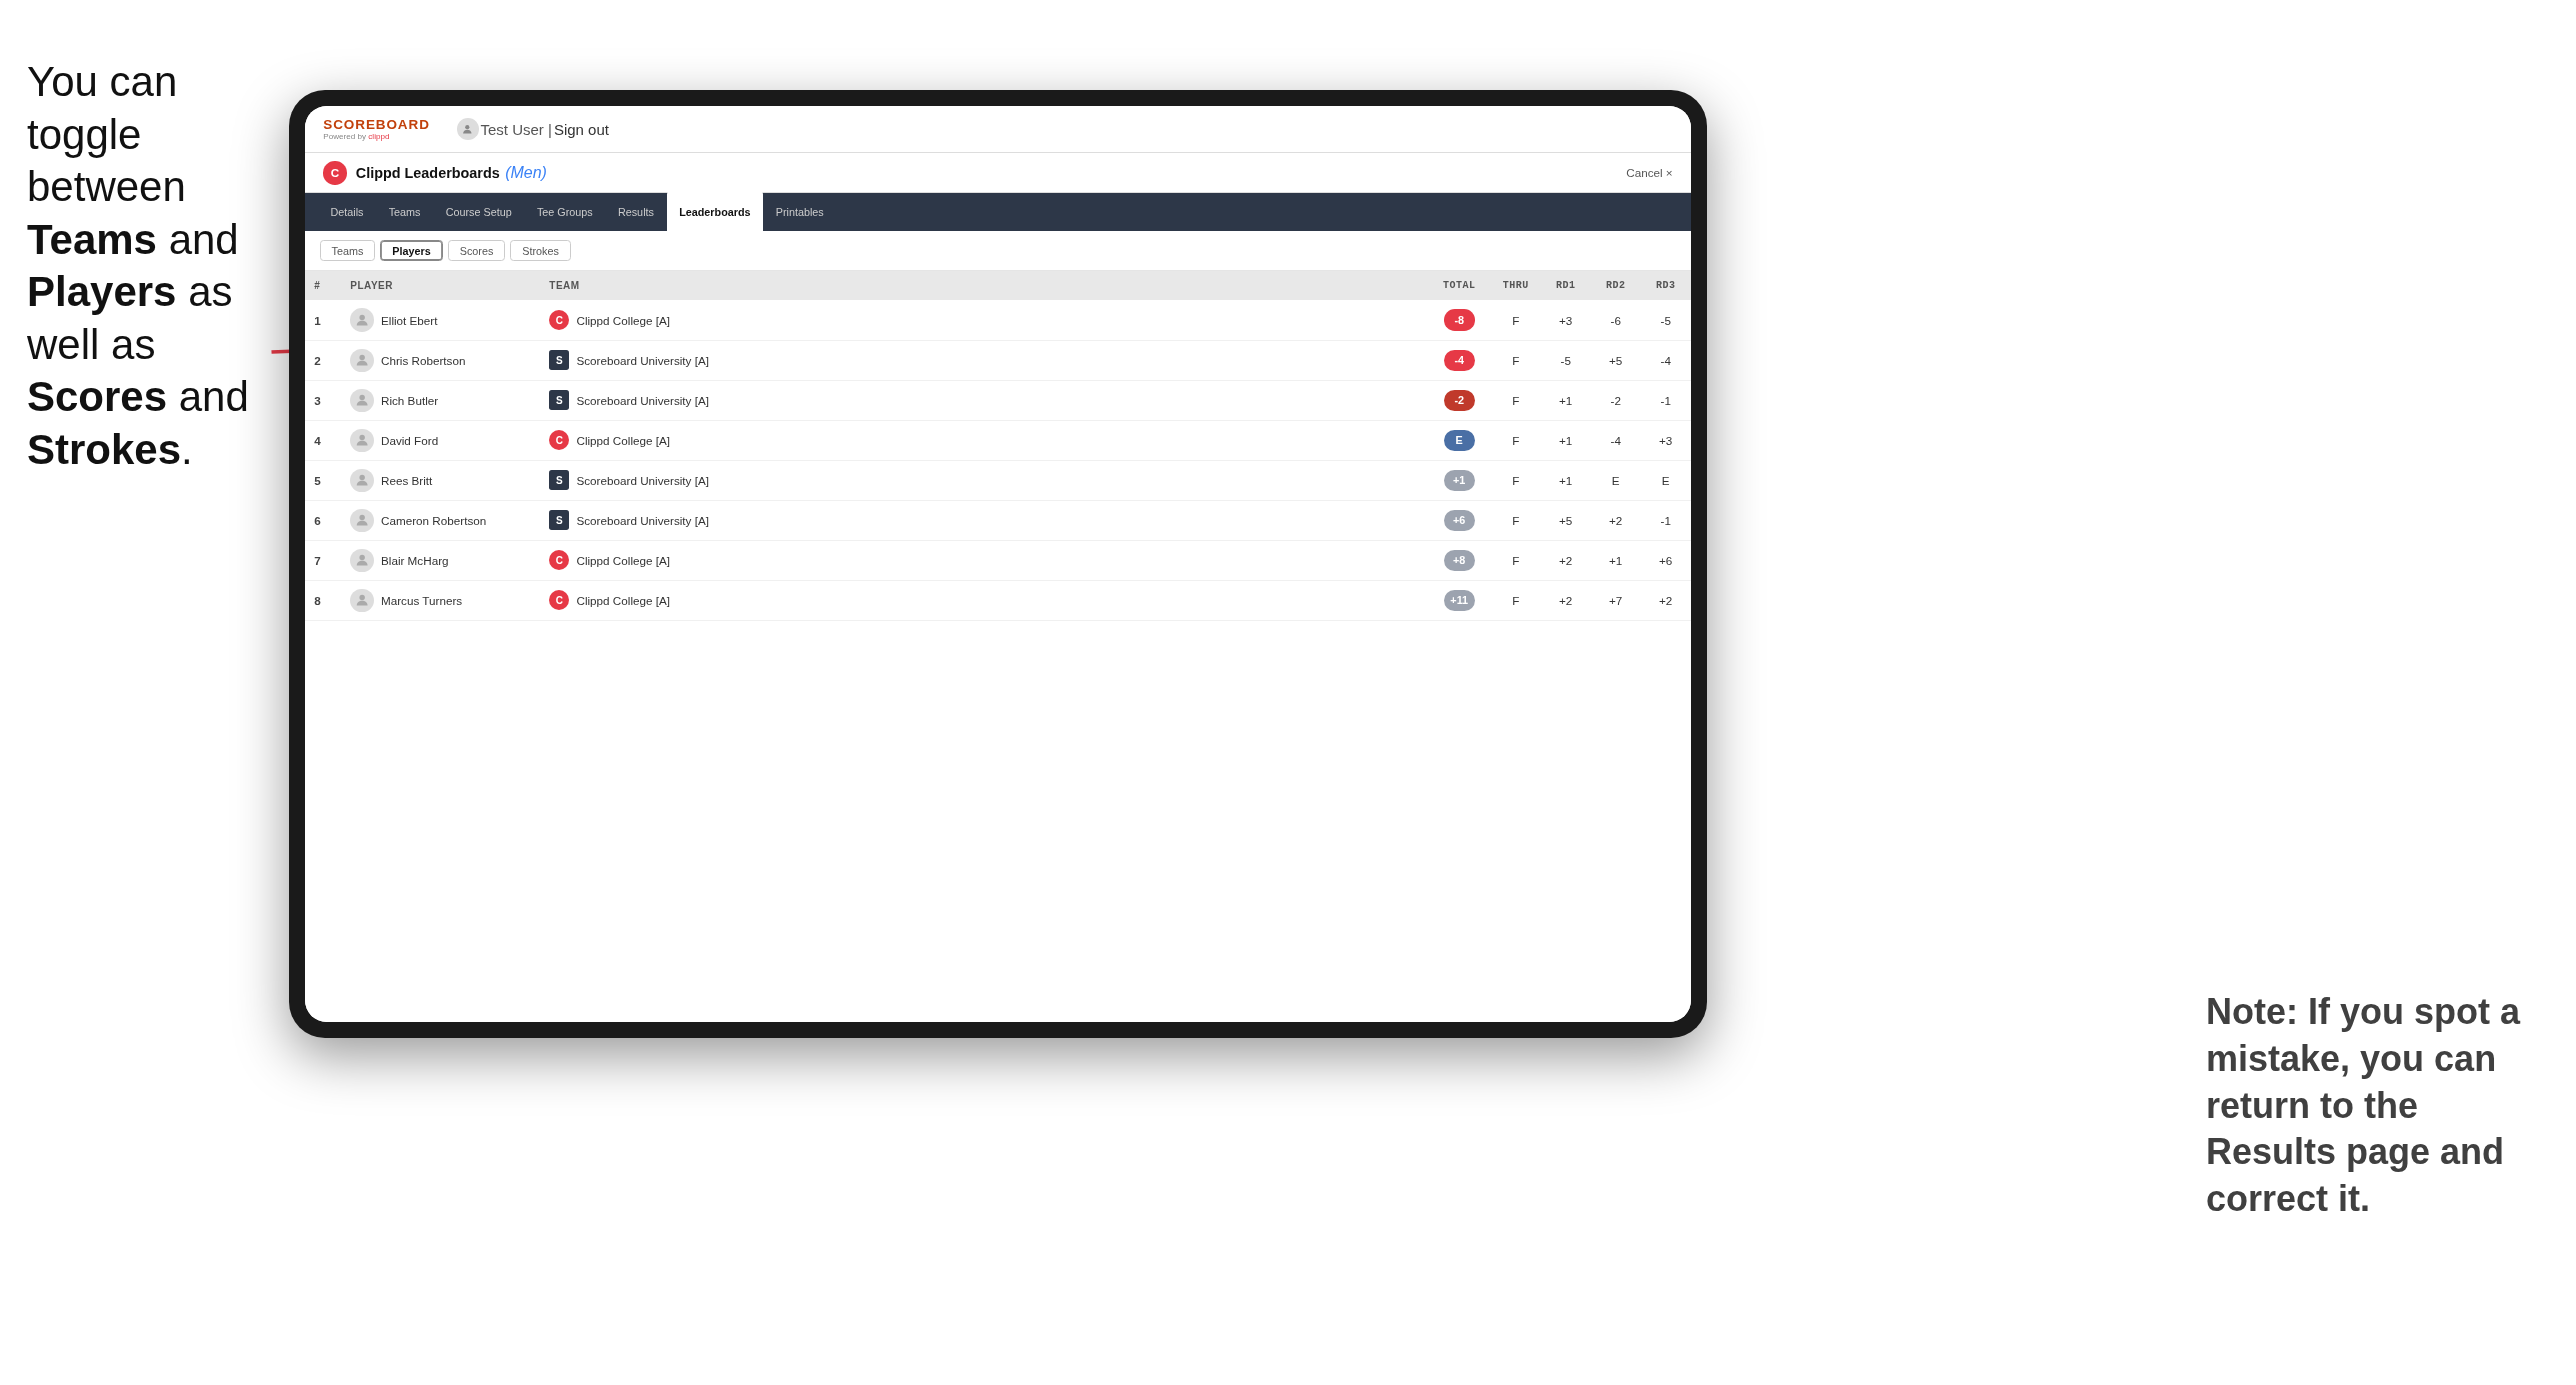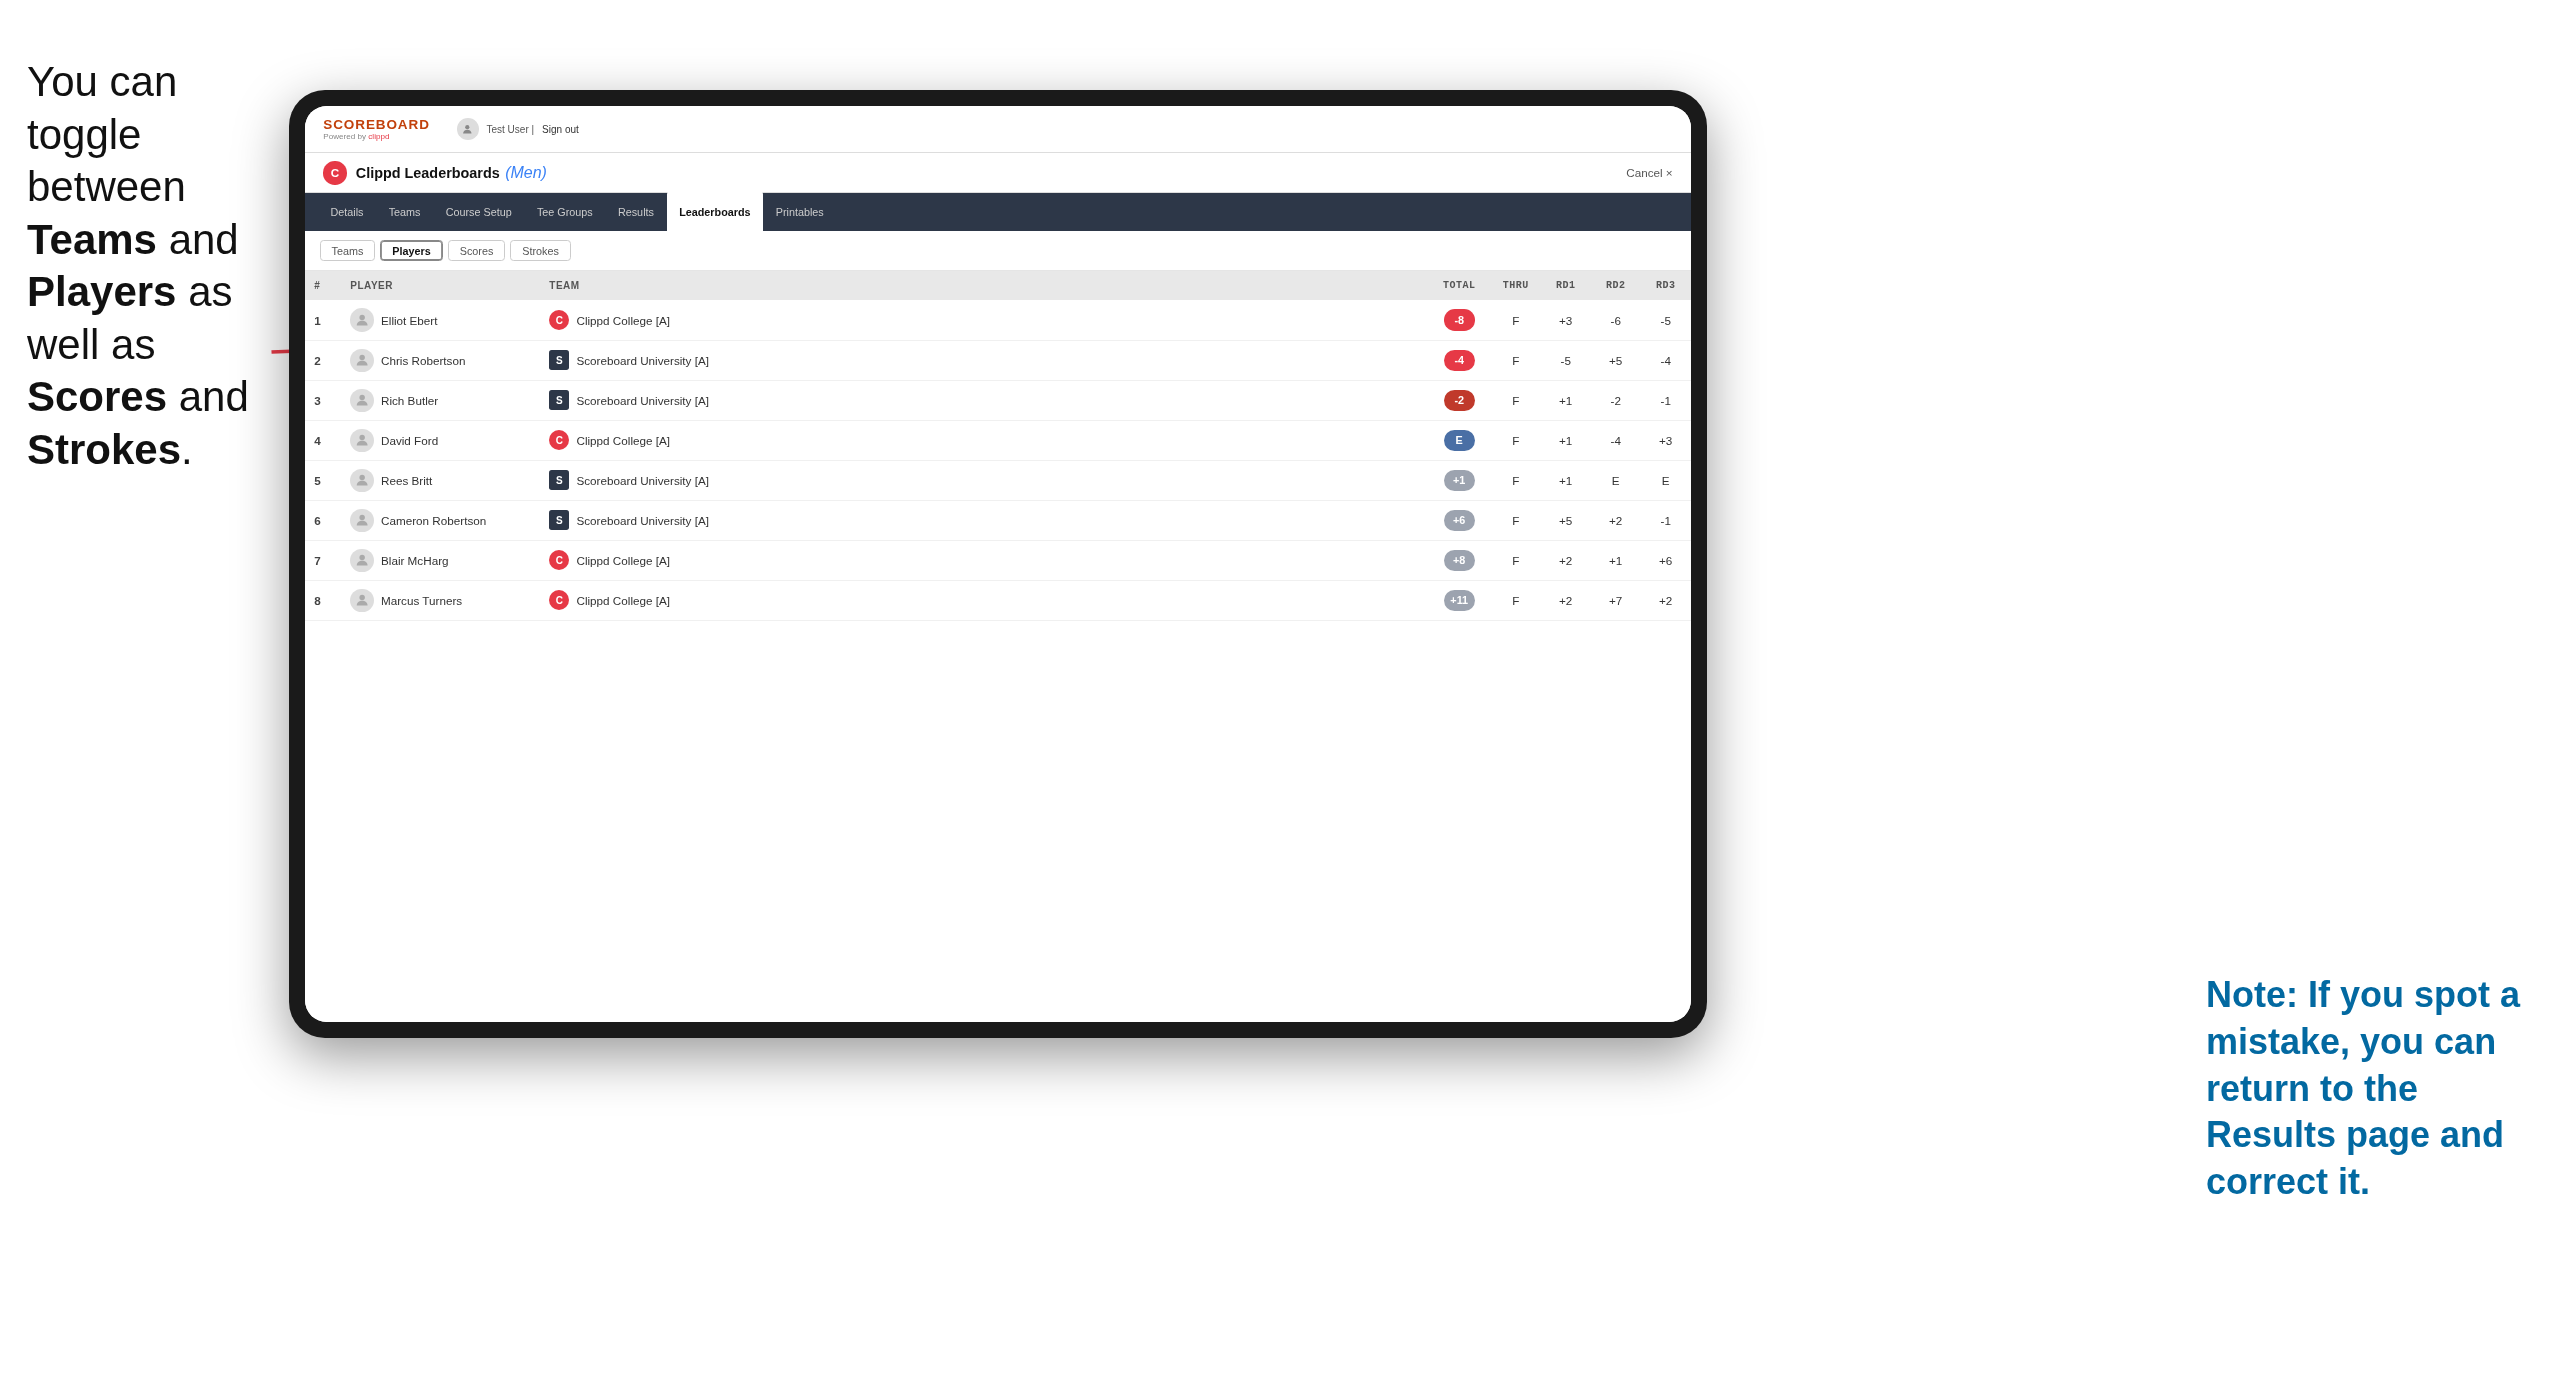--- a/index.html
+++ b/index.html
@@ -30,25 +30,25 @@
       left: 262px;
       top: 334px;
       width: 343px;
       height: 108px;
     }
 
     
     .right-annotation {
       position: absolute;
       right: 27px;
-      bottom: 180px;
+      bottom: 163px;
       width: 343px;
       font-size: 36px;
       line-height: 1.3;
-      color: #0369a1;
+      color: #404040;
     }
     .right-annotation strong { font-weight: 800; }
 
     
     .tablet-frame {
       position: absolute;
       left: 289px;
       top: 90px;
       width: 1418px;
       height: 948px;
@@ -112,22 +112,22 @@
       font-weight: 500;
       text-transform: uppercase;
       letter-spacing: 0.5px;
       border-bottom: 2.7px solid transparent;
       cursor: pointer;
     }
 
     .nav-right {
       display: flex;
       align-items: center;
-      gap: 8px;
-      font-size: 10px;
+      gap: 2px;
+      font-size: 15px;
       color: #555;
     }
     .user-icon-circle {
       width: 21.7px;
       height: 21.7px;
       background: #ddd;
       border-radius: 50%;
       display: flex;
       align-items: center;
       justify-content: center;

